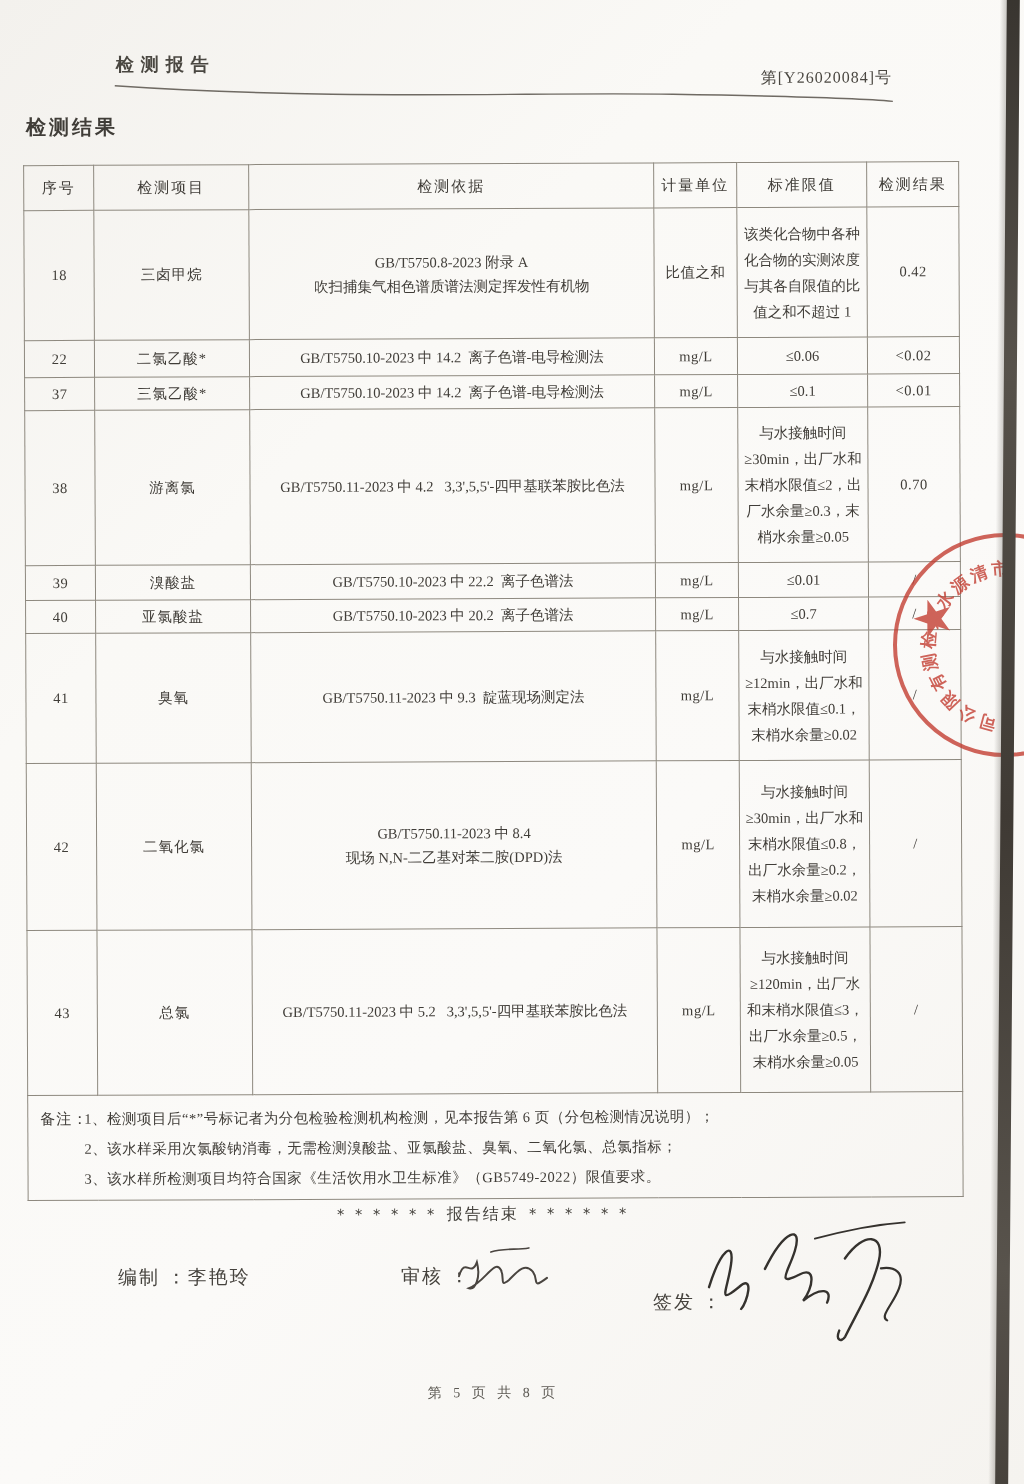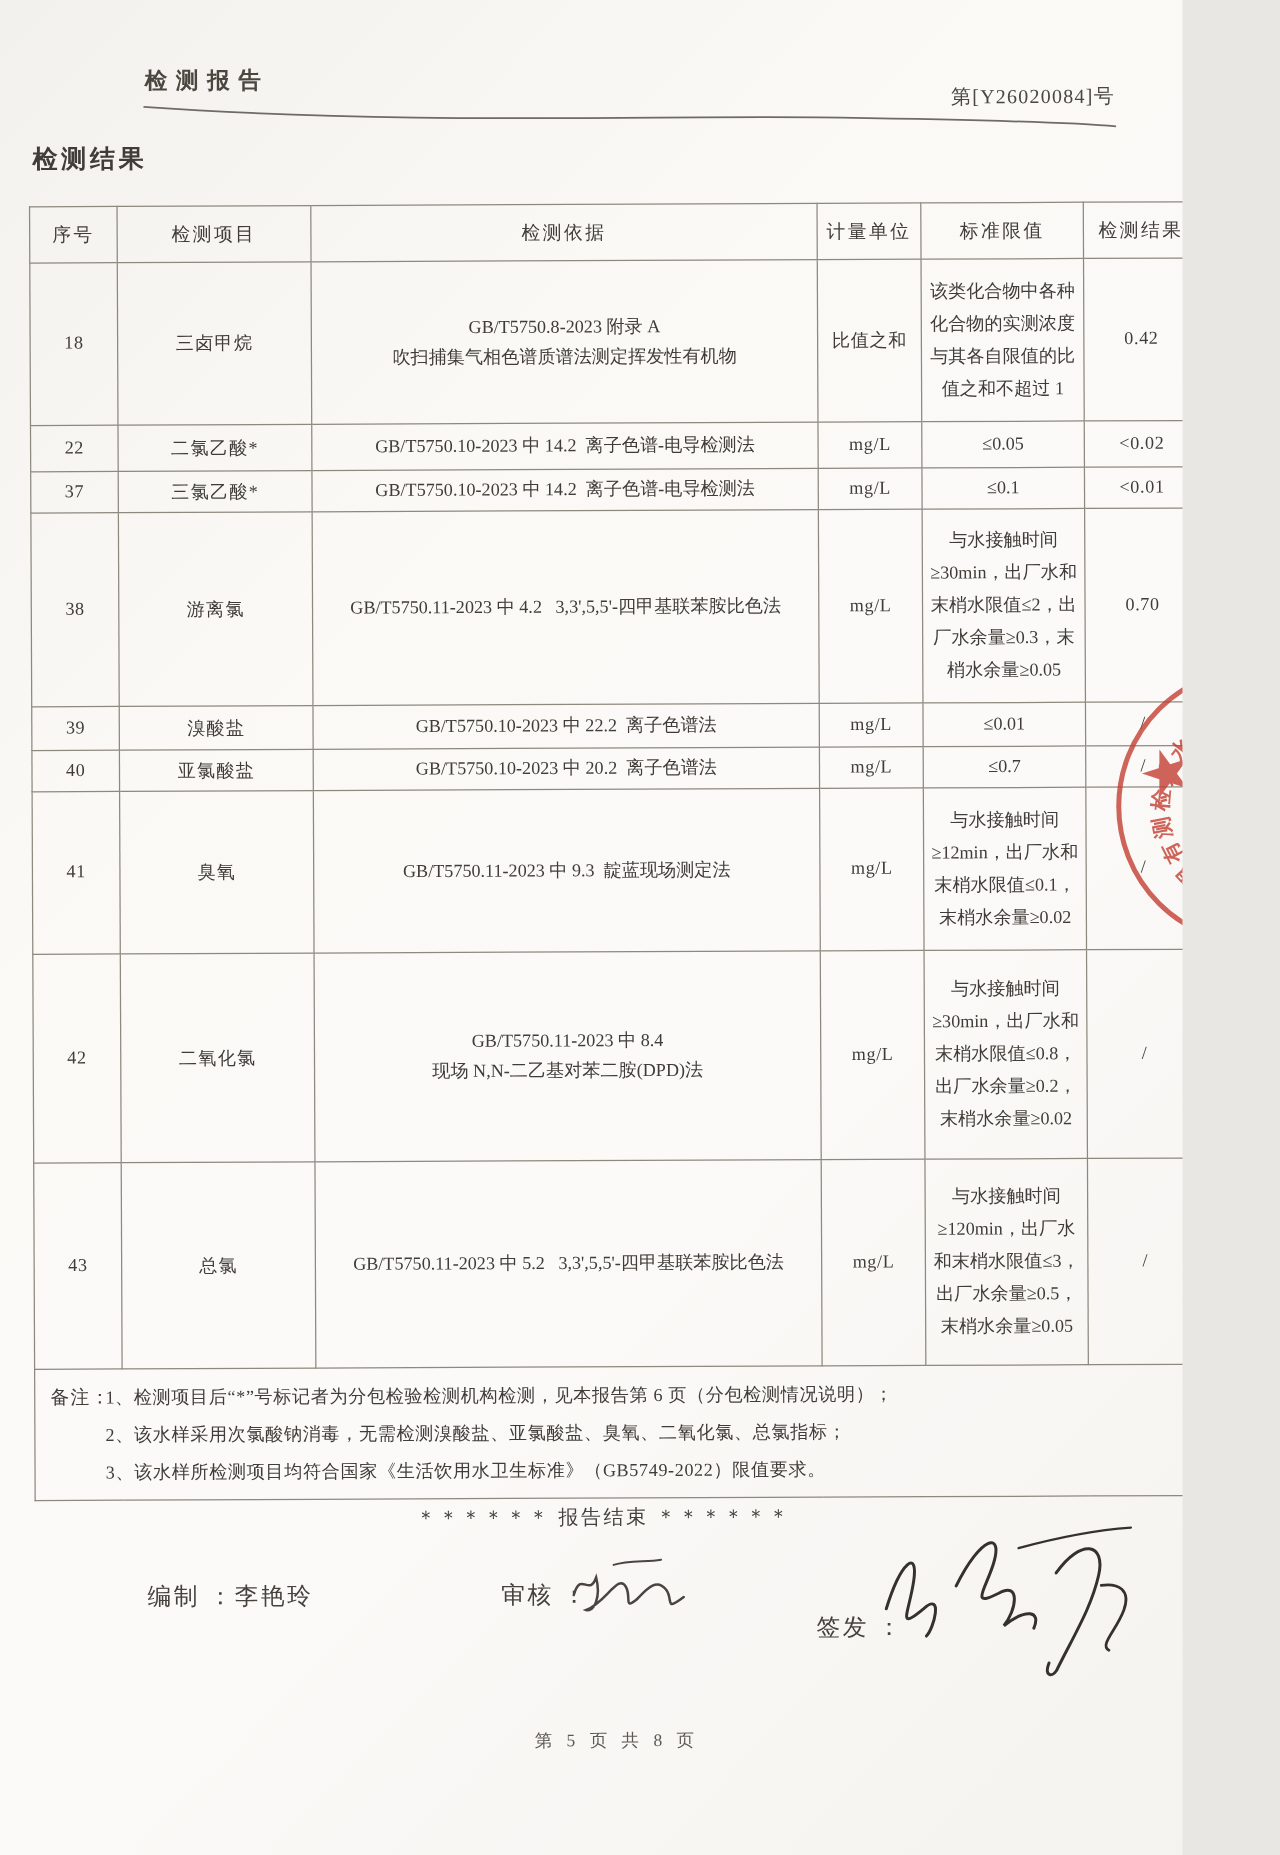--- a/index.html
+++ b/index.html
@@ -2,21 +2,21 @@
 <html style="--stamp: #c23a2e;"><head>
 <meta charset="utf-8">
 <style>
   * { margin:0; padding:0; box-sizing:border-box; }
   html,body { width:1024px; height:1484px; }
   body {
     font-family: "Liberation Serif", "DejaVu Serif", serif;
     background:#e9e7e3;
   }
   #page {
-    position:relative; width:946px; height:1484px; overflow:hidden;
+    position:relative; width:1024px; height:1484px; overflow:hidden;
     background: linear-gradient(135deg,#f3f1ed 0%, #faf9f6 30%, #fbfaf8 60%, #f5f3ef 100%);
     color:#3f3c38;
     text-decoration:underline;
   }
   .content { position:absolute; inset:0; transform:rotate(-0.25deg); transform-origin:50% 40%; }
 
   
   .doc-title {
     position:absolute; left:118px; top:51px;
     font-size:18px; font-weight:600; letter-spacing:7px; color:#4a4741;
@@ -142,21 +142,21 @@
 吹扫捕集气相色谱质谱法测定挥发性有机物</td>
     <td class="c-unit">比值之和</td>
     <td class="c-limit">该类化合物中各种化合物的实测浓度与其各自限值的比值之和不超过 1</td>
     <td class="c-result">0.42</td>
   </tr>
           <tr style="height: 37px;">
     <td class="c-no">22</td>
     <td class="c-item">二氯乙酸*</td>
     <td class="c-basis">GB/T5750.10-2023 中 14.2  离子色谱-电导检测法</td>
     <td class="c-unit">mg/L</td>
-    <td class="c-limit">≤0.05</td>
+    <td class="c-limit">≤0.06</td>
     <td class="c-result">&lt;0.02</td>
   </tr>
           <tr style="height: 33px;">
     <td class="c-no">37</td>
     <td class="c-item">三氯乙酸*</td>
     <td class="c-basis">GB/T5750.10-2023 中 14.2  离子色谱-电导检测法</td>
     <td class="c-unit">mg/L</td>
     <td class="c-limit">≤0.1</td>
     <td class="c-result">&lt;0.01</td>
   </tr>

